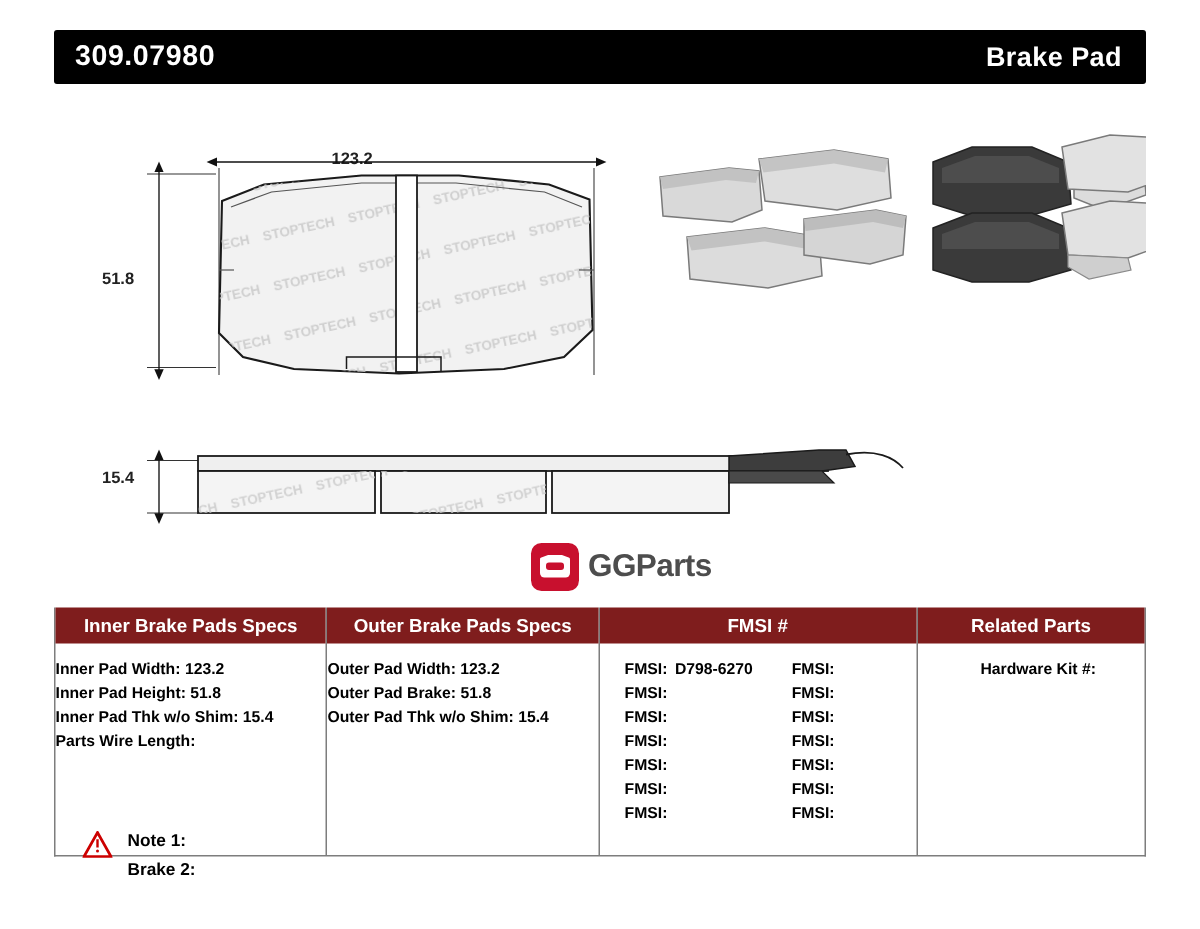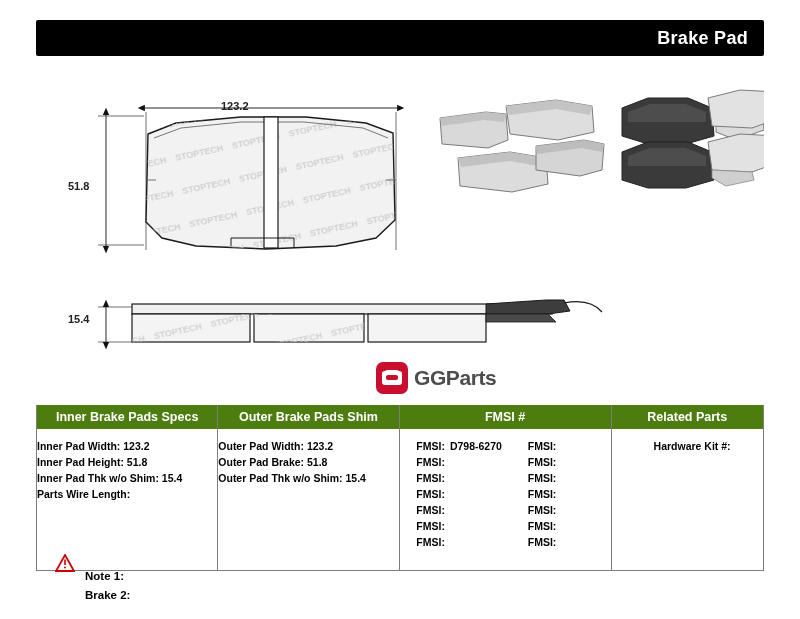--- a/index.html
+++ b/index.html
@@ -68,21 +68,21 @@
   }
   .dim-top { left: 185px; top: 30px; }
   .dim-left { left: 32px; top: 110px; }
   .dim-side { left: 32px; top: 243px; }
 
   svg.vector { position: absolute; left: 0; top: 0; }
 
   
   .watermark {
     position: absolute;
-    left: 340px;
+    left: 318px;
     top: 288px;
     width: 140px;
     height: 40px;
     display: flex;
     align-items: center;
     gap: 6px;
   }
   .wm-logo {
     width: 32px; height: 32px;
     background: #c8102e;
@@ -139,21 +139,21 @@
     box-sizing: border-box;
     border-right: 1px solid #7d7d7d;
   }
   .col:last-child { border-right: none; }
   .col-inner { width: 182px; }
   .col-outer { width: 182px; }
   .col-fmsi  { width: 212px; }
   .col-rel   { width: 152px; }
 
   .col-head {
-    background: #4d7c0f;
+    background: #7f1d1d;
     color: #ffffff;
     font-size: 12.5px;
     font-weight: bold;
     height: 24px;
     line-height: 24px;
     text-align: center;
   }
   .col-body {
     padding: 9px 0 14px 0;
     min-height: 118px;
@@ -194,28 +194,29 @@
   
   .notes {
     position: absolute;
     left: 55px;
     top: 552px;
     display: flex;
     align-items: flex-start;
     gap: 10px;
   }
   .warn-icon { width: 20px; height: 18px; margin-top: 2px; }
-  .note-lines { font-size: 11.5px; font-weight: bold; line-height: 19px; margin-top: 15px; }
+  .note-lines { font-size: 11.5px; font-weight: bold; line-height: 19px; }
 </style>
 </head>
 <body>
 
 <div class="sheet">
 
   <div class="header">
+    <div class="part-number">309.07980</div>
     <div class="part-type">Brake Pad</div>
   </div>
 
   <div class="drawing">
 
     <div class="dim dim-top">123.2</div>
     <div class="dim dim-left">51.8</div>
     <div class="dim dim-side">15.4</div>
 
     <svg class="vector" width="728" height="310" viewBox="0 0 728 310">
@@ -320,21 +321,21 @@
           <span class="val">15.4</span>
         </div>
         <div class="spec-row">
           <span>Parts Wire Length:</span>
           <span class="val"></span>
         </div>
       </div>
     </div>
 
     <div class="col col-outer">
-      <div class="col-head">Outer Brake Pads Shim</div>
+      <div class="col-head">Outer Brake Pads Specs</div>
       <div class="col-body">
         <div class="spec-row">
           <span>Outer Pad Width:</span>
           <span class="val">123.2</span>
         </div>
         <div class="spec-row">
           <span>Outer Pad Brake:</span>
           <span class="val">51.8</span>
         </div>
         <div class="spec-row">

